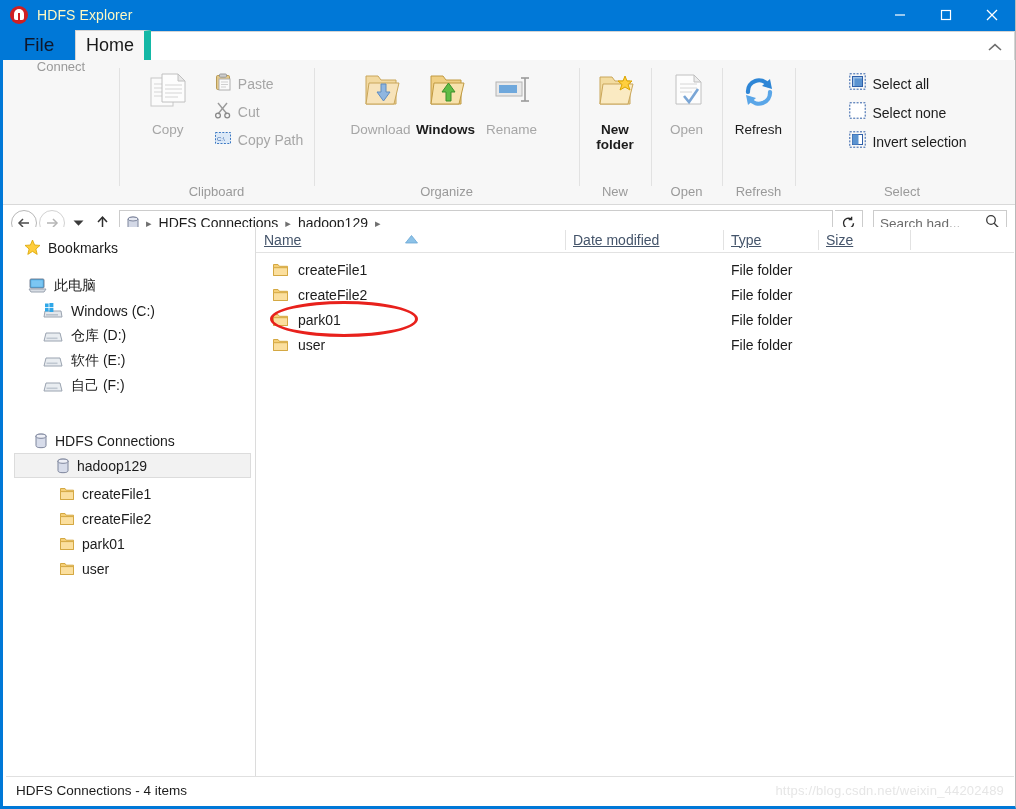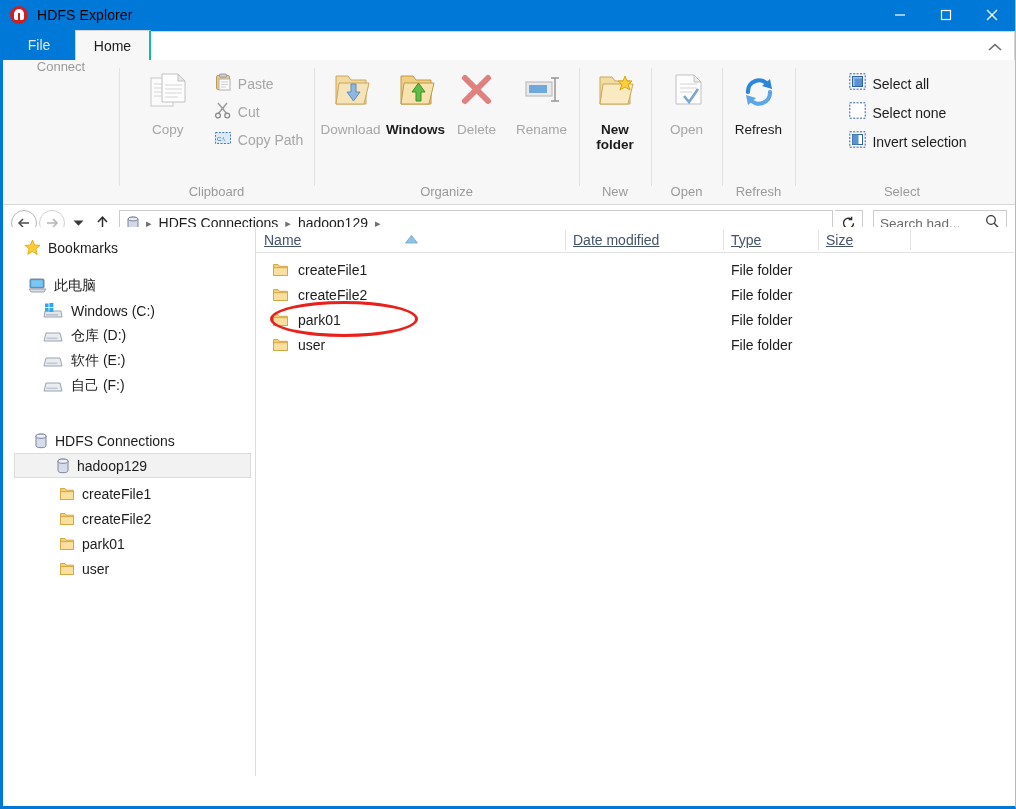--- a/index.html
+++ b/index.html
@@ -45,21 +45,21 @@
     border-radius: 5px 5px 2px 2px;
   }
   .app-icon::after {
     content: "";
     position: absolute;
     left: 8px; top: 7px;
     width: 2px; height: 8px;
     background: #cf1f22;
   }
   .title-text {
-    color: #000000;
+    color: #fef9c3;
     font-size: 14px;
     letter-spacing: .1px;
   }
   .win-buttons {
     position: absolute;
     right: 0; top: 0;
     height: 30px;
     display: flex;
   }
   .win-btn {
@@ -73,32 +73,32 @@
   .tabstrip {
     height: 30px;
     background: #0078d7;
     display: flex;
     align-items: flex-end;
     position: relative;
   }
   .tab-file {
     width: 72px; height: 30px;
     background: #0078d7;
-    color: #e5e5e5;
-    font-size: 14px;
+    color: #0f172a;
+    font-size: 19px;
     display: flex; align-items: center; justify-content: center;
   }
   .tab-home {
     width: 76px; height: 30px;
     background: #f7f7f7;
     color: #1a1a1a;
-    font-size: 14px;
+    font-size: 18px;
     display: flex; align-items: center; justify-content: center;
     border-left: 1px solid #d4d4d4;
-    border-right: 2px solid #14b8a6;
+    border-right: 7px solid #14b8a6;
     border-top: 1px solid #d4d4d4;
   }
   .tab-rest {
     flex: 1; height: 29px;
     background: #ffffff;
     border-top: 1px solid #d4d4d4;
     border-right: 1px solid #d4d4d4;
     position: relative;
   }
   .ribbon-collapse {
@@ -488,31 +488,20 @@
         <div class="bigbtn" style="width:62px">
           <span class="ico">
             <svg width="46" height="44" viewBox="0 0 46 44">
               <path d="M8 6 L20 6 L23 10 L38 10 L38 34 L8 34 Z" fill="#f0cf83" stroke="#c09a42"></path>
               <path d="M11 13 L41 13 L36 34 L8 34 Z" fill="#f8e2ad" stroke="#c09a42"></path>
               <polygon points="25.5,13 32,22 28,22 28,31 23,31 23,22 19,22" fill="#5fbc45" stroke="#3d8f2a"></polygon>
             </svg>
           </span>
           <span class="lbl" style="font-weight:bold">Windows</span>
         </div>
-        <div class="bigbtn disabled" style="width:60px">
-          <span class="ico">
-            <svg width="46" height="44" viewBox="0 0 46 44">
-              <g stroke="#e08080" stroke-width="6" stroke-linecap="round">
-                <line x1="11" y1="8" x2="34" y2="31"></line>
-                <line x1="34" y1="8" x2="11" y2="31"></line>
-              </g>
-            </svg>
-          </span>
-          <span class="lbl">Delete</span>
-        </div>
         <div class="bigbtn disabled" style="width:70px">
           <span class="ico">
             <svg width="46" height="44" viewBox="0 0 46 44">
               <rect x="7" y="12" width="26" height="14" fill="#e9e9e9" stroke="#b4b4b4"></rect>
               <rect x="10" y="15" width="18" height="8" fill="#6fa8dc"></rect>
               <line x1="36" y1="8" x2="36" y2="31" stroke="#9a9a9a" stroke-width="1.6"></line>
               <line x1="32" y1="8" x2="40" y2="8" stroke="#9a9a9a" stroke-width="1.6"></line>
               <line x1="32" y1="31" x2="40" y2="31" stroke="#9a9a9a" stroke-width="1.6"></line>
             </svg>
           </span>
@@ -884,14 +873,18 @@
           <div class="fdate" style="width:158px"></div>
           <div class="ftype" style="width:95px">File folder</div>
           <div class="fsize" style="width:93px"></div>
         </div>
       </div>
 
       <div class="annot-ellipse"></div>
     </div>
   </div>
 
+  <div class="statusbar">
+    <span class="stext">HDFS Connections - 4 items</span>
+    <span class="watermark">https://blog.csdn.net/weixin_44202489</span>
+  </div>
 
 </div>
 
 </body></html>

